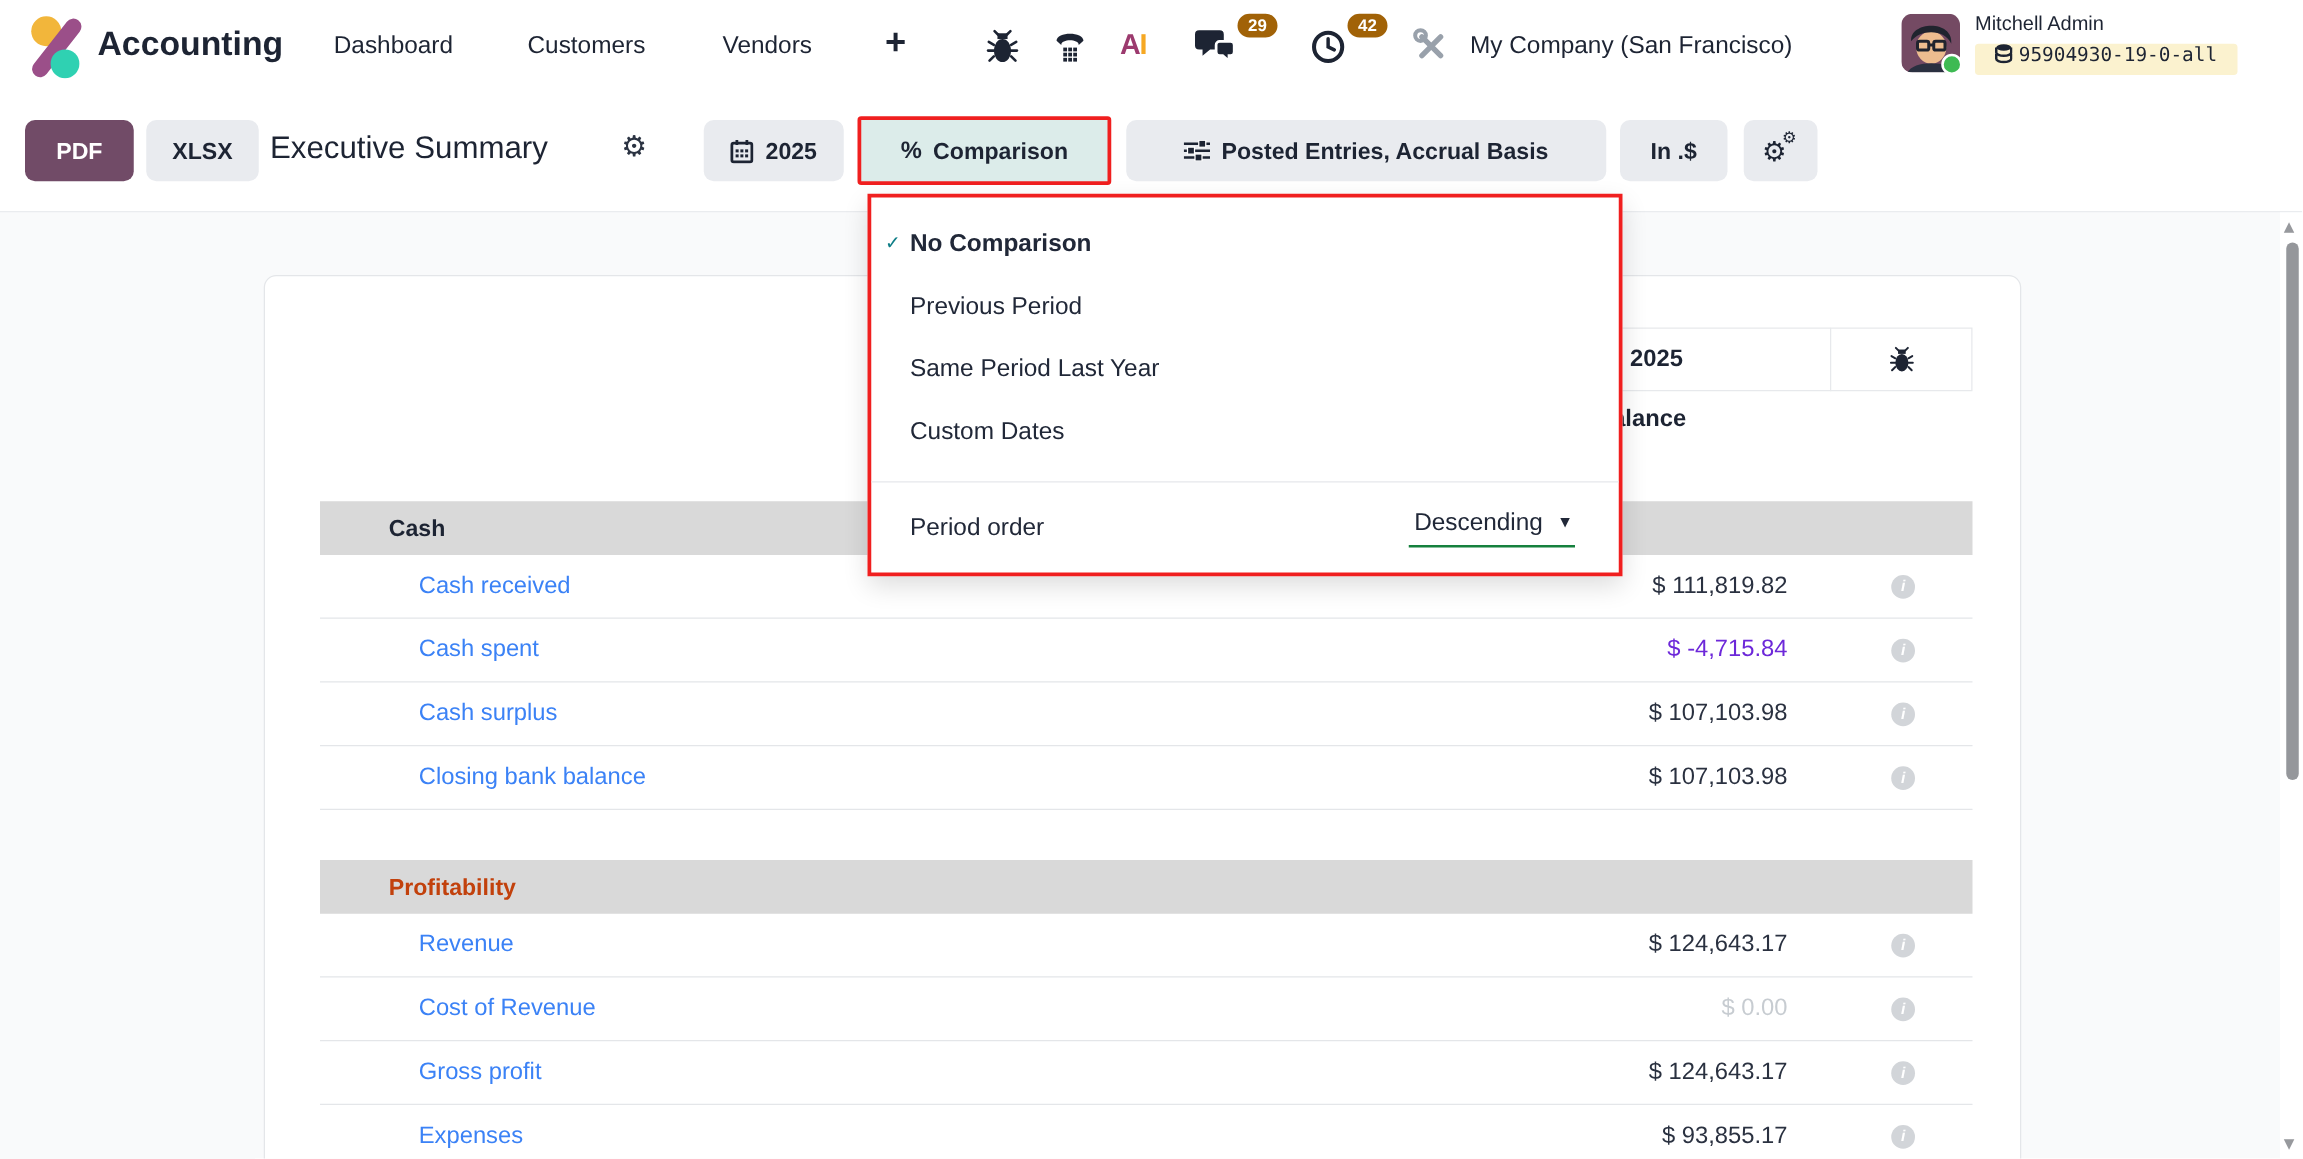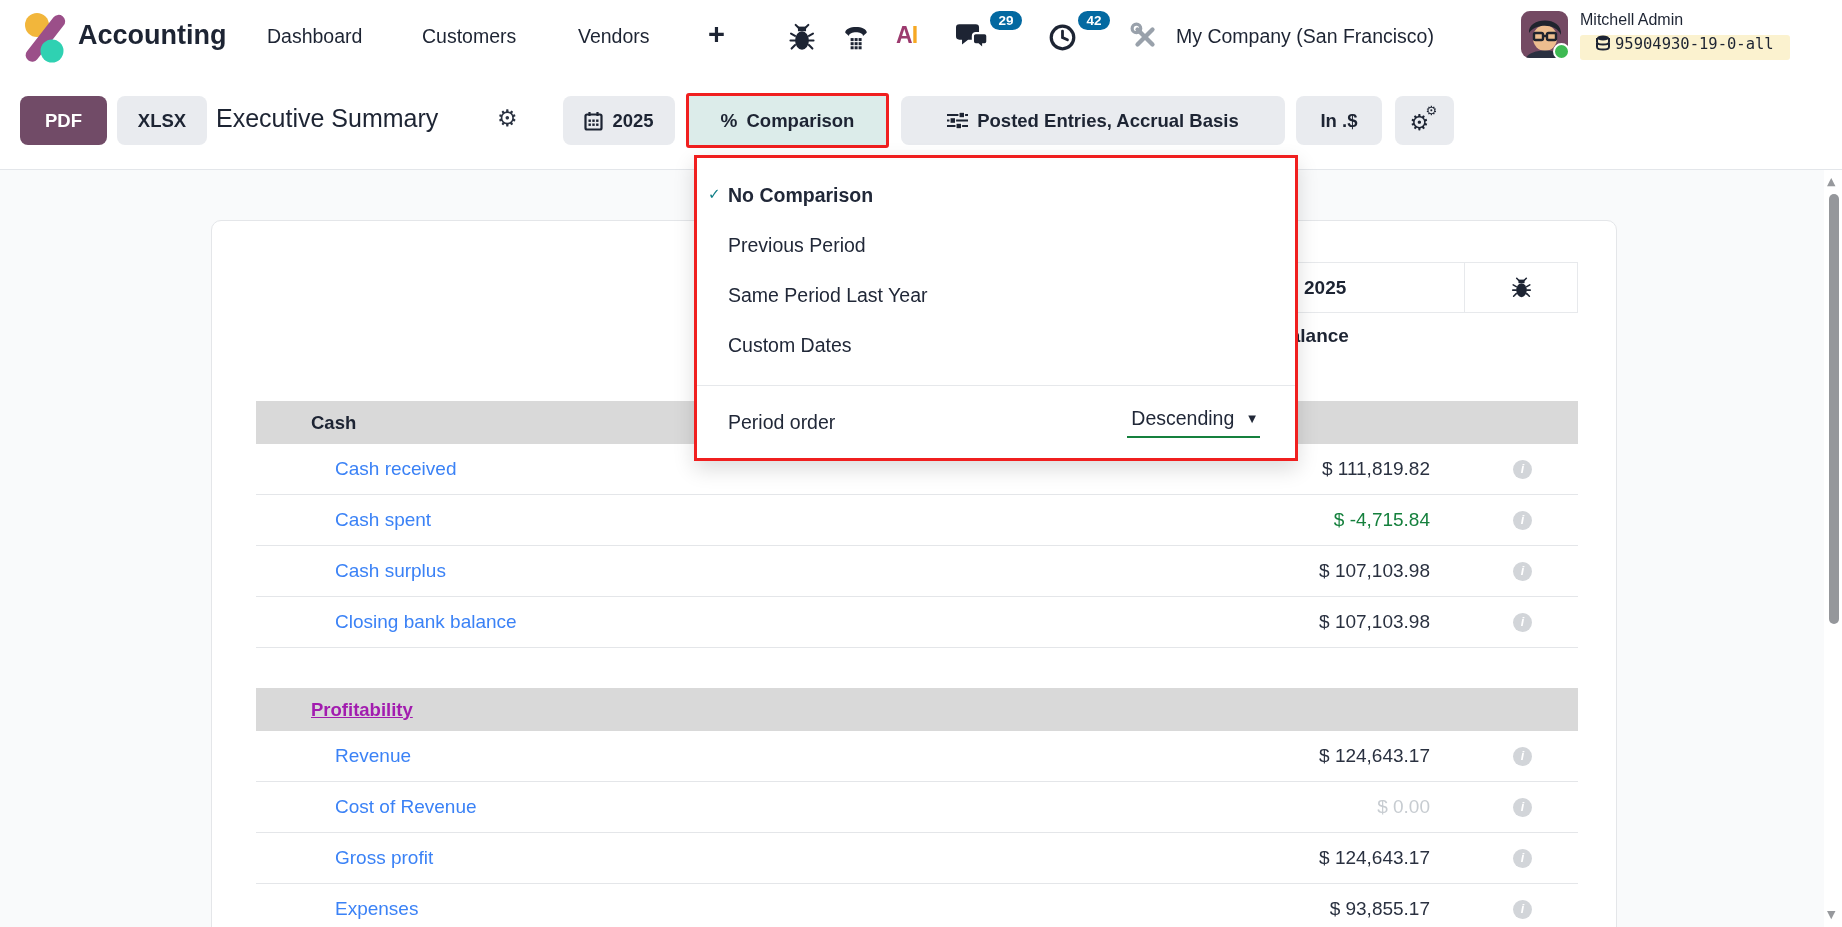--- a/index.html
+++ b/index.html
@@ -7,21 +7,21 @@
         font-family:"Liberation Sans",sans-serif;color:#20283a;background:#fff;}
   .abs{position:absolute;}
   .sym{font-family:"DejaVu Sans",sans-serif;}
 
   
   #navbar{position:absolute;left:0;top:0;width:1842px;height:75px;background:#fff;}
   .app-name{left:78px;top:20px;font-size:27px;font-weight:700;color:#1d2433;}
   .nav-link{top:25px;font-size:19.5px;font-weight:500;color:#1d2433;cursor:pointer;}
   .nav-plus{left:708px;top:18px;font-size:29px;font-weight:700;color:#1d2433;cursor:pointer;}
   .icon-btn{cursor:pointer;}
-  .badge{position:absolute;height:23px;min-width:36px;border-radius:12px;background:#0369a1;
+  .badge{position:absolute;height:23px;min-width:36px;border-radius:12px;background:#a16207;
          border:2px solid #fff;color:#fff;font-size:13.5px;font-weight:700;
          display:flex;align-items:center;justify-content:center;padding:0 4px;box-sizing:border-box;}
   .ai-ic{left:896px;top:22px;font-size:23px;font-weight:800;letter-spacing:-1px;cursor:pointer;}
   .ai-ic .a{color:#9c3a6e;} .ai-ic .i{color:#f6a823;}
   .company{left:1176px;top:25px;font-size:19.5px;color:#1d2433;cursor:pointer;}
   .avatar{left:1521px;top:11px;width:47px;height:47px;border-radius:9px;overflow:hidden;cursor:pointer;}
   .status-dot{left:1553px;top:43px;width:13px;height:13px;border-radius:50%;
               background:#3eba53;border:2px solid #fff;}
   .user-name{left:1580px;top:11px;font-size:16px;color:#1d2433;}
   .db-pill{left:1580px;top:35px;height:25px;background:#fbf2cf;border-radius:3px;
@@ -58,26 +58,26 @@
   .hdr-cell{position:absolute;top:262px;height:51px;background:#fff;border:1px solid #e7e9ec;
             box-sizing:border-box;display:flex;align-items:center;}
   .hdr-year{left:1253px;width:212px;padding-left:50px;font-size:19px;font-weight:700;color:#1d2433;}
   .hdr-bug{left:1464px;width:114px;justify-content:center;cursor:pointer;}
   .balance-label{position:absolute;left:1276px;top:325px;font-size:19px;font-weight:700;color:#1d2433;}
 
   
   #table{position:absolute;left:256px;top:401px;width:1322px;}
   .band{height:43px;background:#d9d9d9;display:flex;align-items:center;
         padding-left:55px;box-sizing:border-box;font-size:18.5px;font-weight:700;color:#1d2433;}
-  .band.teal{color:#a21caf;text-decoration:underline;}
+  .band.teal{color:#c2410c;}
   .trow{height:51px;border-bottom:1px solid #e4e6e9;box-sizing:border-box;
         display:flex;align-items:center;padding-left:79px;padding-right:46px;}
   .trow .lbl{font-size:19px;color:#3b82f6;cursor:pointer;}
   .trow .val{margin-left:auto;font-size:19px;color:#2a3140;}
-  .trow .val.neg{color:#15803d;}
+  .trow .val.neg{color:#6d28d9;}
   .trow .val.muted{color:#c7ccd1;}
   .info{width:19px;height:19px;border-radius:50%;background:#d2d5d9;color:#fff;
         font-size:12.5px;font-weight:700;display:flex;align-items:center;justify-content:center;
         margin-left:83px;cursor:pointer;flex:0 0 19px;font-style:italic;}
   .spacer40{height:40px;}
 
   
   #dropdown{position:absolute;left:694px;top:155px;width:604px;height:306px;background:#fff;
             border:3px solid #f01f1f;box-sizing:border-box;z-index:100;
             box-shadow:0 8px 20px rgba(0,0,0,.14);padding-top:12px;}

